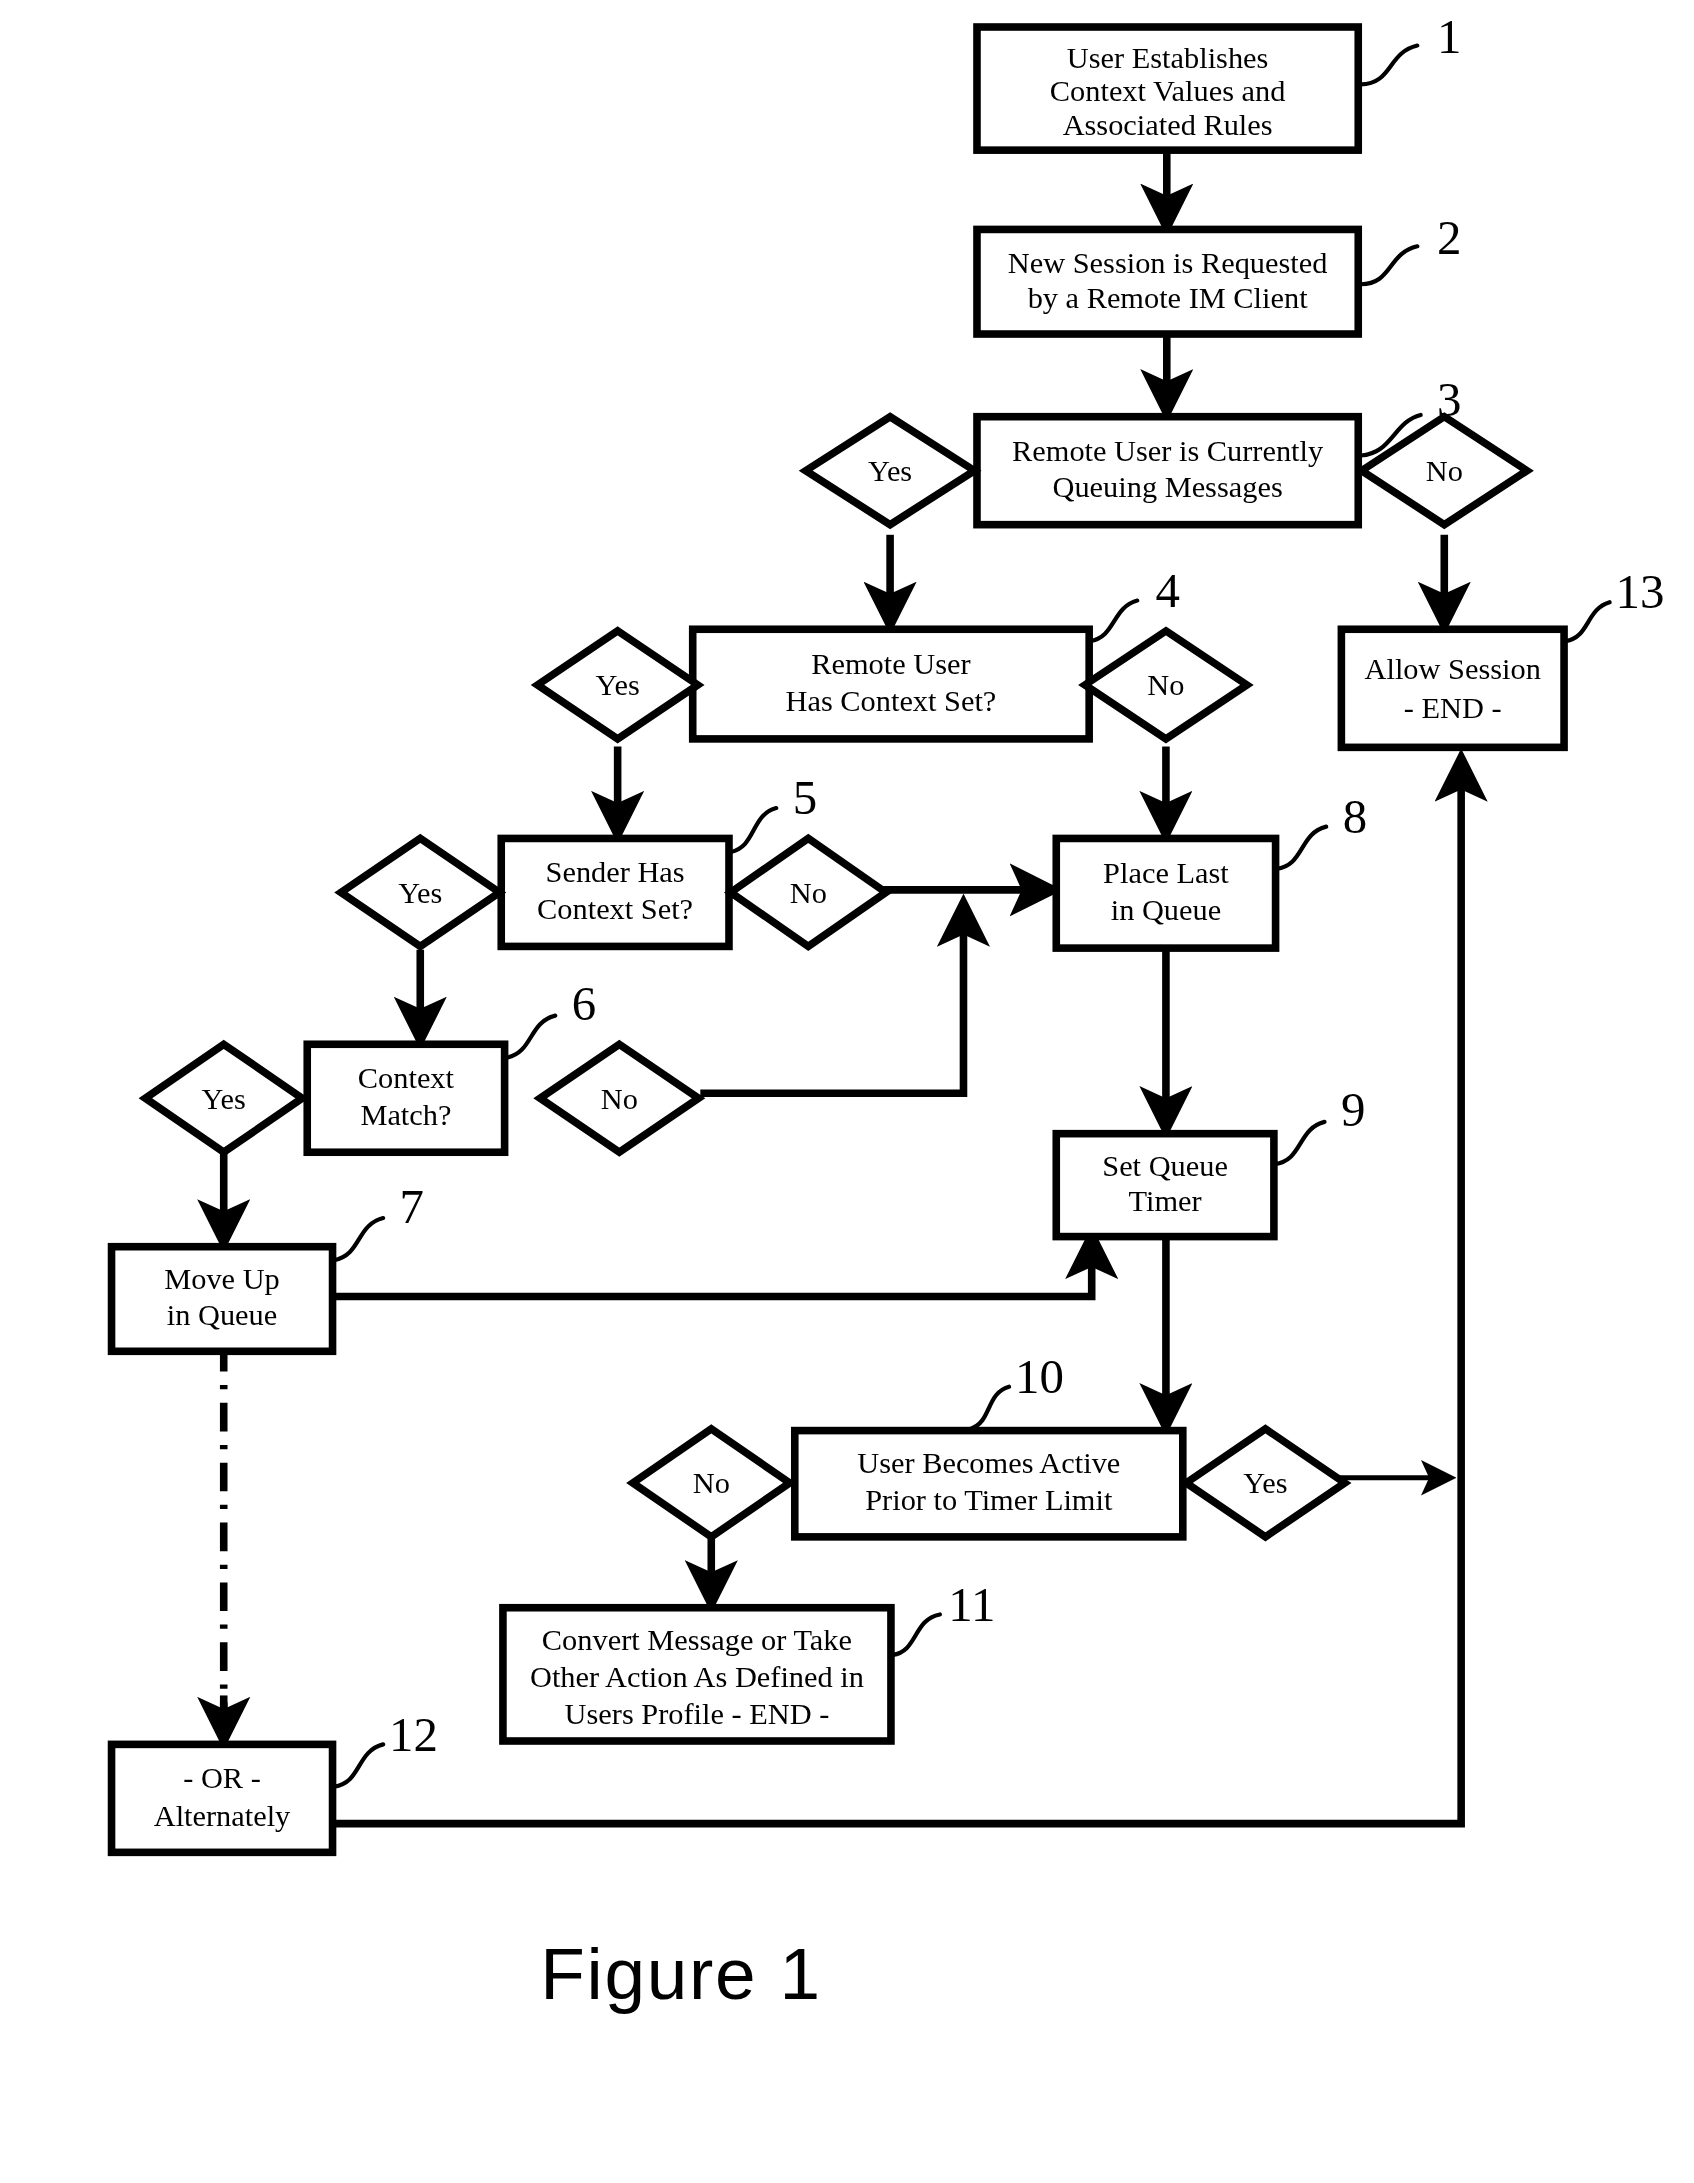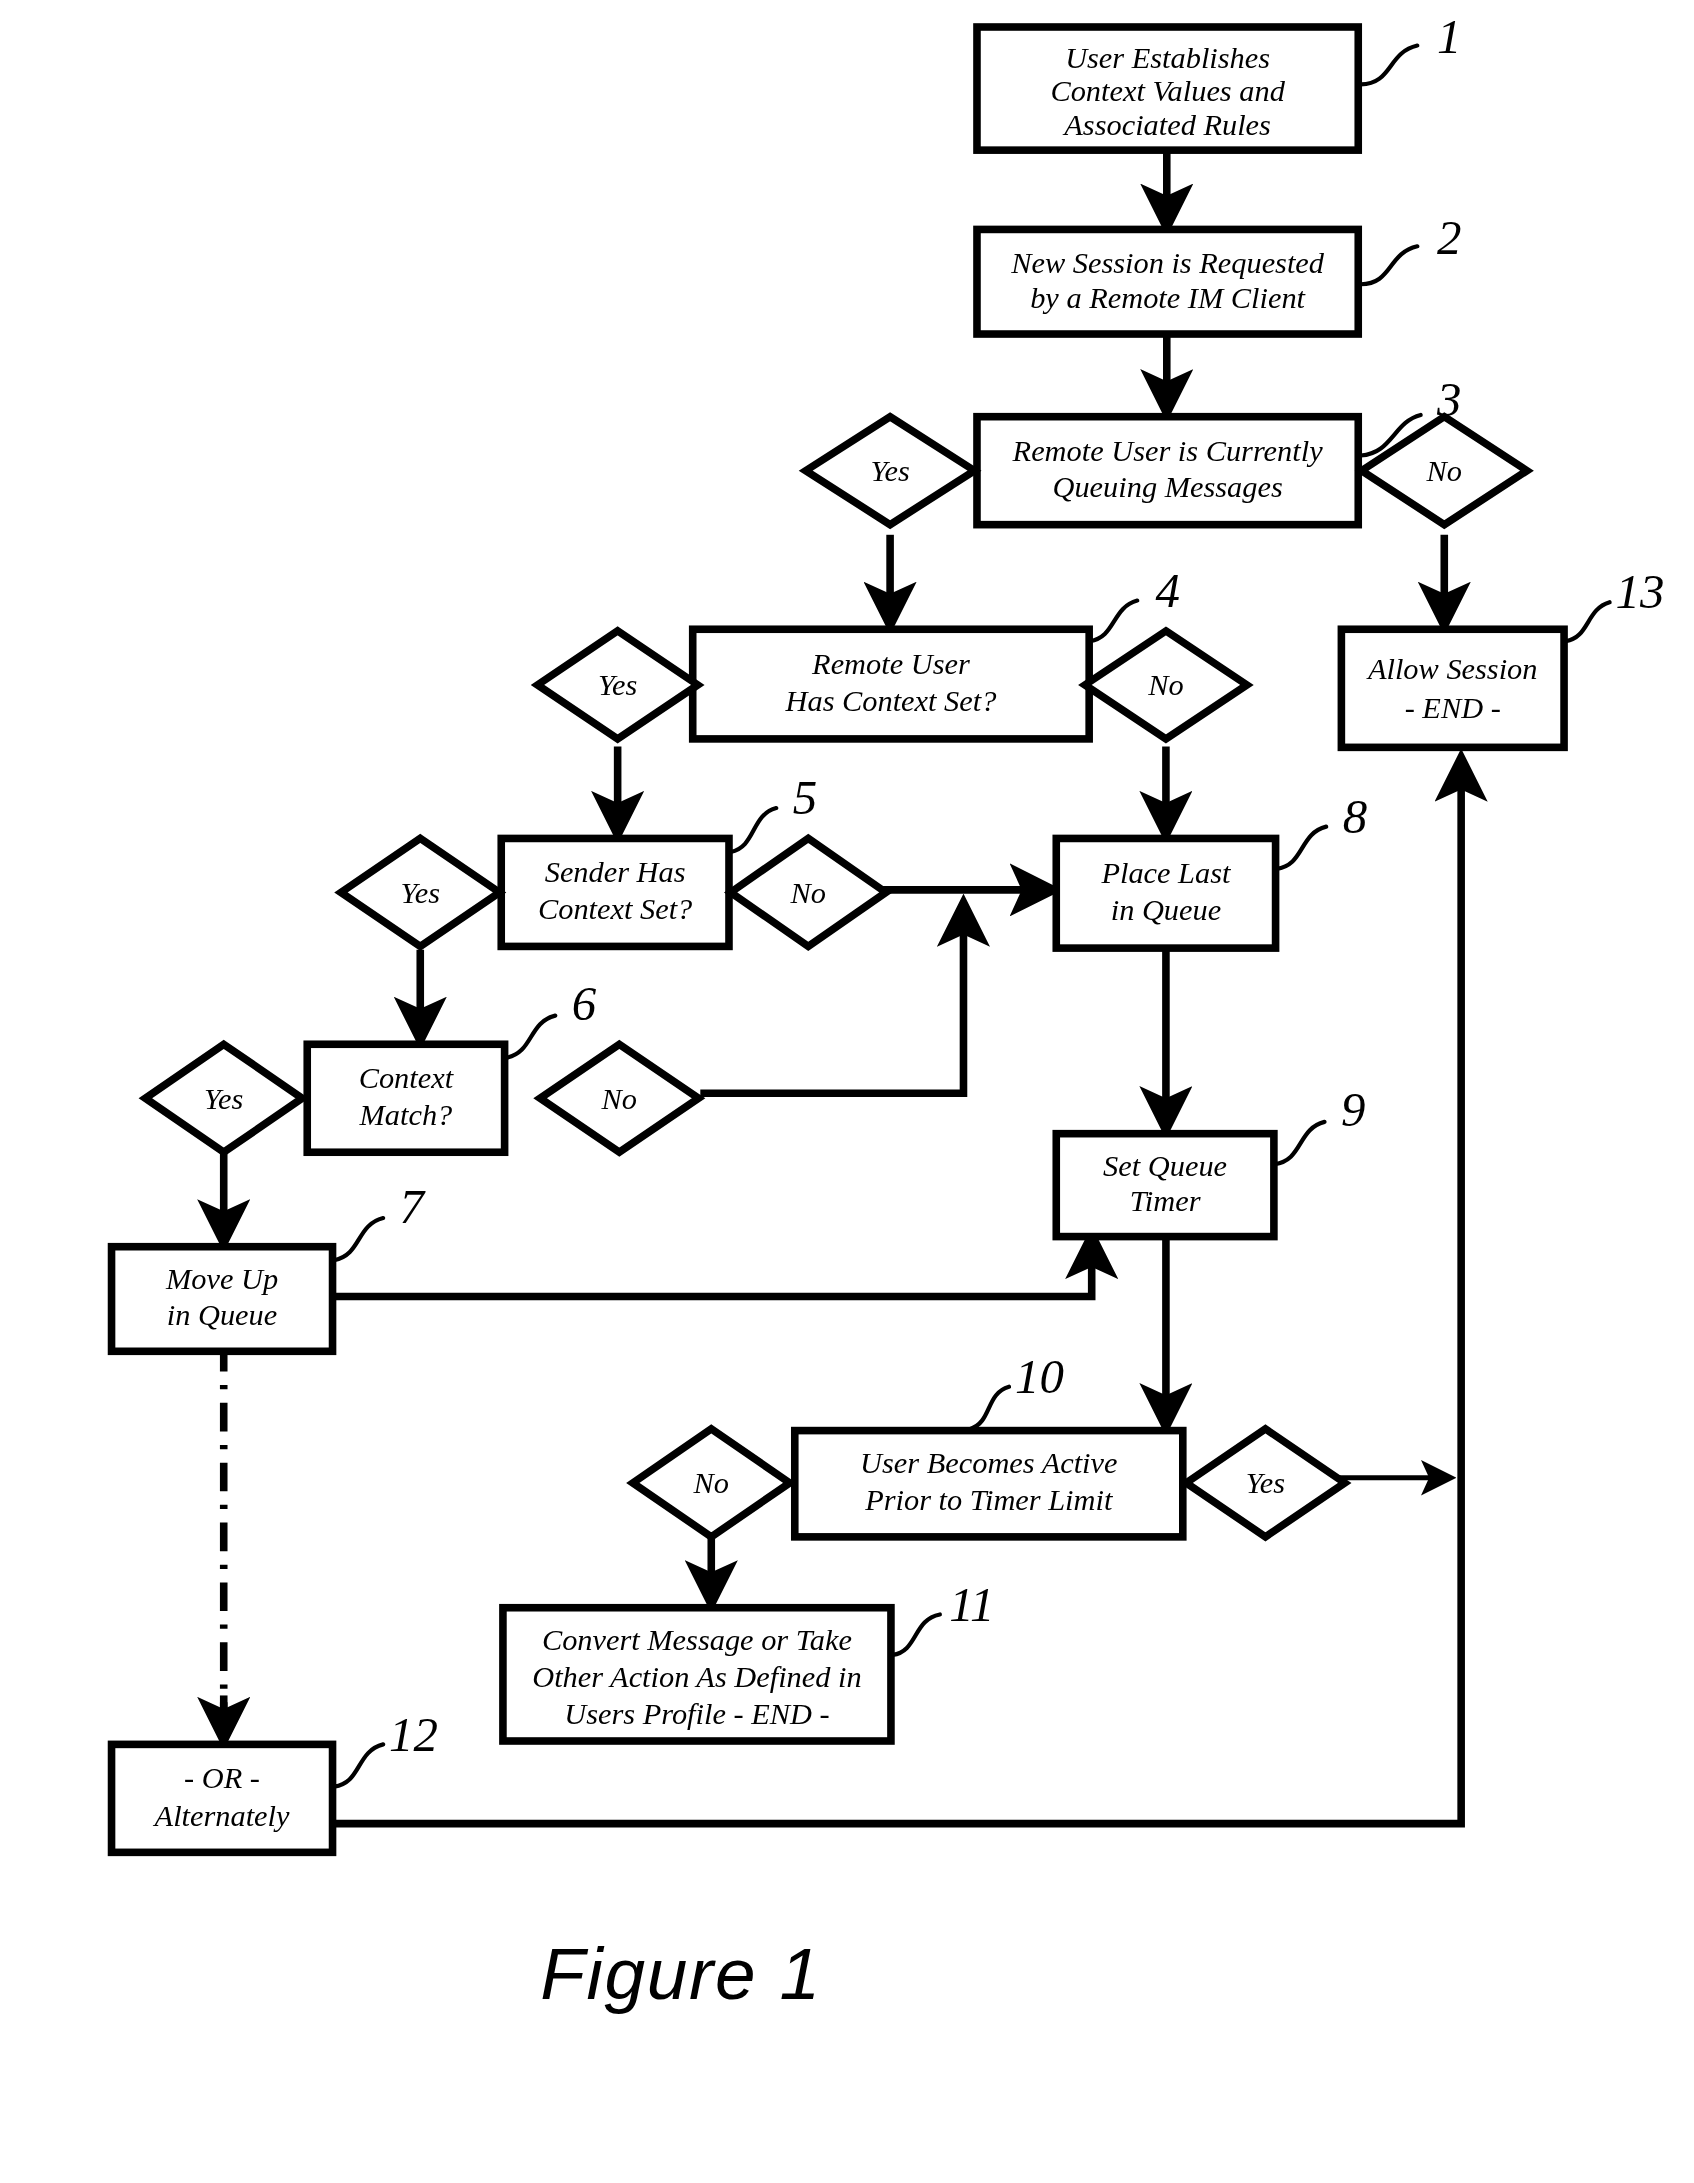--- a/index.html
+++ b/index.html
@@ -7,21 +7,20 @@
     padding: 0;
     background: #ffffff;
   }
   #page {
     position: relative;
     width: 1695px;
     height: 2183px;
     background: #ffffff;
     overflow: hidden;
     font-family: "Liberation Serif", serif;
-    font-style: italic;
   }
   svg#flow {
     position: absolute;
     left: 0;
     top: 0;
     width: 1695px;
     height: 2183px;
     display: block;
   }
   .box {

